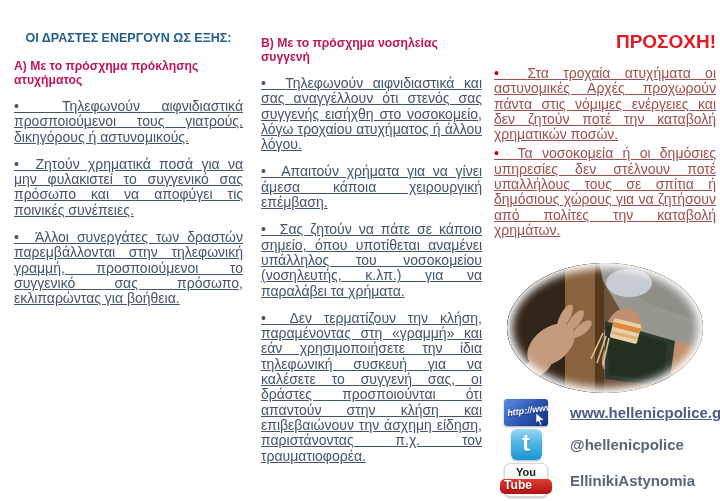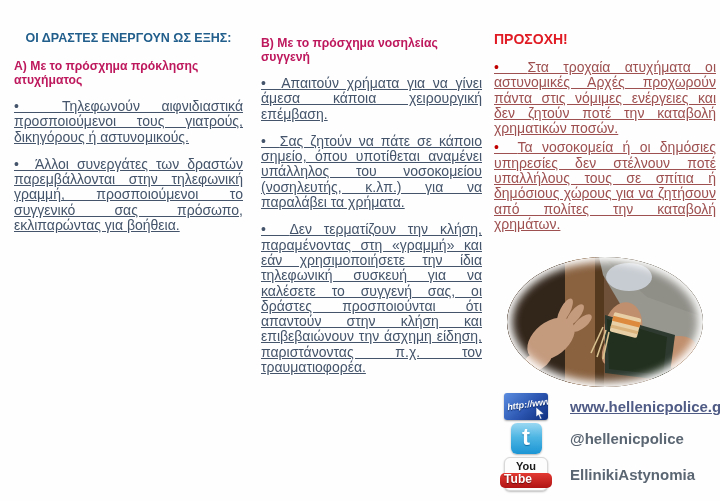--- a/index.html
+++ b/index.html
@@ -13,22 +13,22 @@
   .main-title{margin:31px 0 0 0;text-align:center;color:#215e8c;
               font-weight:bold;font-size:12.5px;}
   .sub-title{margin:14px 0 0 0;color:#be185d;font-weight:bold;font-size:12.2px;}
   #panel-b .sub-title{margin-top:36px;}
 
   .b{margin:12px 0 0 0;color:#44546a;font-size:14px;line-height:15.3px;
      text-align:justify;text-decoration:underline;}
   .b::before{content:"\2022\00a0\00a0";}
 
   
-  .alert-title{margin:31px 0 0 0;text-align:left;color:#e01b24;
-               font-weight:bold;font-size:14px;}
+  .alert-title{margin:31px 0 0 0;text-align:right;color:#e01b24;
+               font-weight:bold;font-size:19px;}
   #panel-c .b{color:#9e5050;margin-top:13px;}
   #panel-c .b + .b{margin-top:4px;}
   #panel-c .b::before{color:#c00000;}
 
   
   .photo{position:relative;width:196px;height:130px;margin:25px auto 0 auto;
          border-radius:50%;overflow:hidden;}
   .photo::after{content:"";position:absolute;inset:0;border-radius:50%;
                 box-shadow:inset 0 0 9px 5px #ffffff;}
 
@@ -63,25 +63,27 @@
           color:#fff;font-weight:bold;font-size:12px;line-height:9.5px;
           border-radius:5px;padding:2px 20px 3px 4px;text-shadow:0 1px 1px #6e0808;}
 </style>
 </head>
 <body>
 
 <div class="panel" id="panel-a">
   <h1 class="main-title">ΟΙ ΔΡΑΣΤΕΣ ΕΝΕΡΓΟΥΝ ΩΣ ΕΞΗΣ:</h1>
   <h2 class="sub-title">Α) Με το πρόσχημα πρόκλησης ατυχήματος</h2>
   <p class="b">Τηλεφωνούν αιφνιδιαστικά προσποιούμενοι τους γιατρούς, δικηγόρους ή αστυνομικούς.</p>
+  <p class="b">Ζητούν χρηματικά ποσά για να μην φυλακιστεί το συγγενικό σας πρόσωπο και να αποφύγει τις ποινικές συνέπειες.</p>
   <p class="b">Άλλοι συνεργάτες των δραστών παρεμβάλλονται στην τηλεφωνική γραμμή, προσποιούμενοι το συγγενικό σας πρόσωπο, εκλιπαρώντας για βοήθεια.</p>
 </div>
 
 <div class="panel" id="panel-b">
   <h2 class="sub-title">Β) Με το πρόσχημα νοσηλείας συγγενή</h2>
+  <p class="b">Τηλεφωνούν αιφνιδιαστικά και σας αναγγέλλουν ότι στενός σας συγγενής εισήχθη στο νοσοκομείο, λόγω τροχαίου ατυχήματος ή άλλου λόγου.</p>
   <p class="b">Απαιτούν χρήματα για να γίνει άμεσα κάποια χειρουργική επέμβαση.</p>
   <p class="b">Σας ζητούν να πάτε σε κάποιο σημείο, όπου υποτίθεται αναμένει υπάλληλος του νοσοκομείου (νοσηλευτής, κ.λπ.) για να παραλάβει τα χρήματα.</p>
   <p class="b">Δεν τερματίζουν την κλήση, παραμένοντας στη «γραμμή» και εάν χρησιμοποιήσετε την ίδια τηλεφωνική συσκευή για να καλέσετε το συγγενή σας, οι δράστες προσποιούνται ότι απαντούν στην κλήση και επιβεβαιώνουν την άσχημη είδηση, παριστάνοντας π.χ. τον τραυματιοφορέα.</p>
 </div>
 
 <div class="panel" id="panel-c">
   <h1 class="alert-title">ΠΡΟΣΟΧΗ!</h1>
   <p class="b">Στα τροχαία ατυχήματα οι αστυνομικές Αρχές προχωρούν πάντα στις νόμιμες ενέργειες και δεν ζητούν ποτέ την καταβολή χρηματικών ποσών.</p>
   <p class="b">Τα νοσοκομεία ή οι δημόσιες υπηρεσίες δεν στέλνουν ποτέ υπαλλήλους τους σε σπίτια ή δημόσιους χώρους για να ζητήσουν από πολίτες την καταβολή χρημάτων.</p>
 

